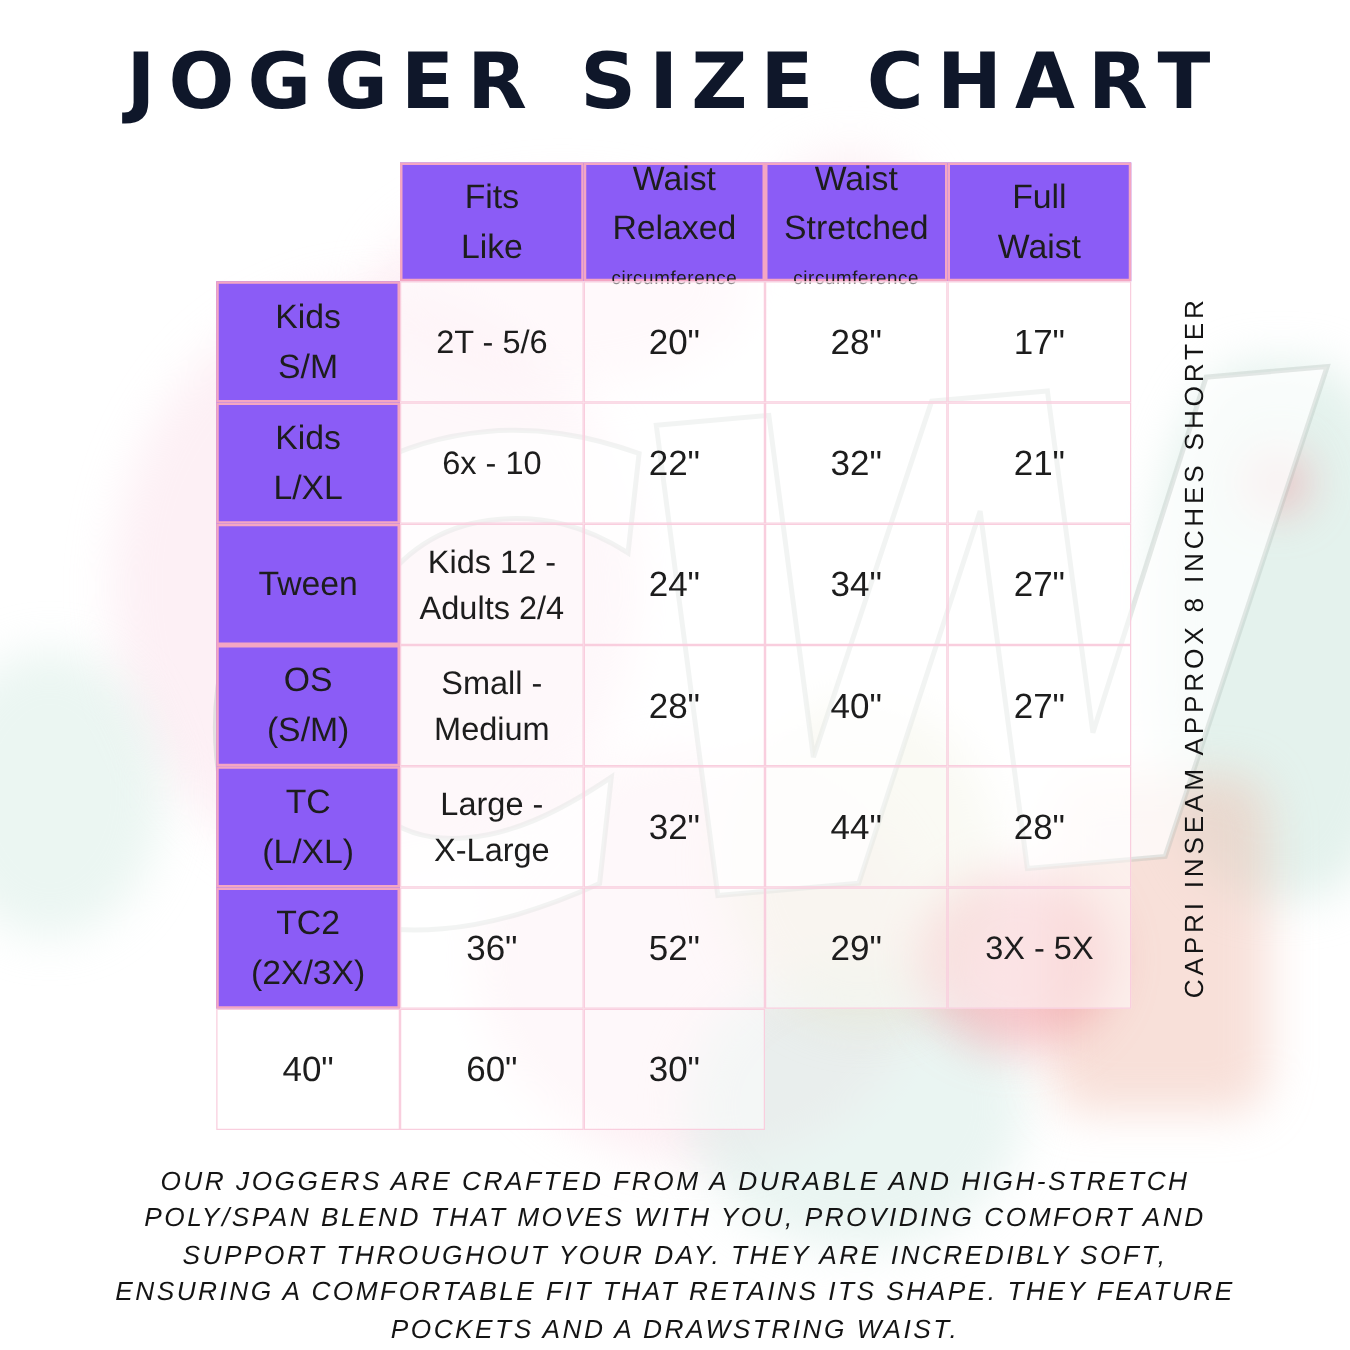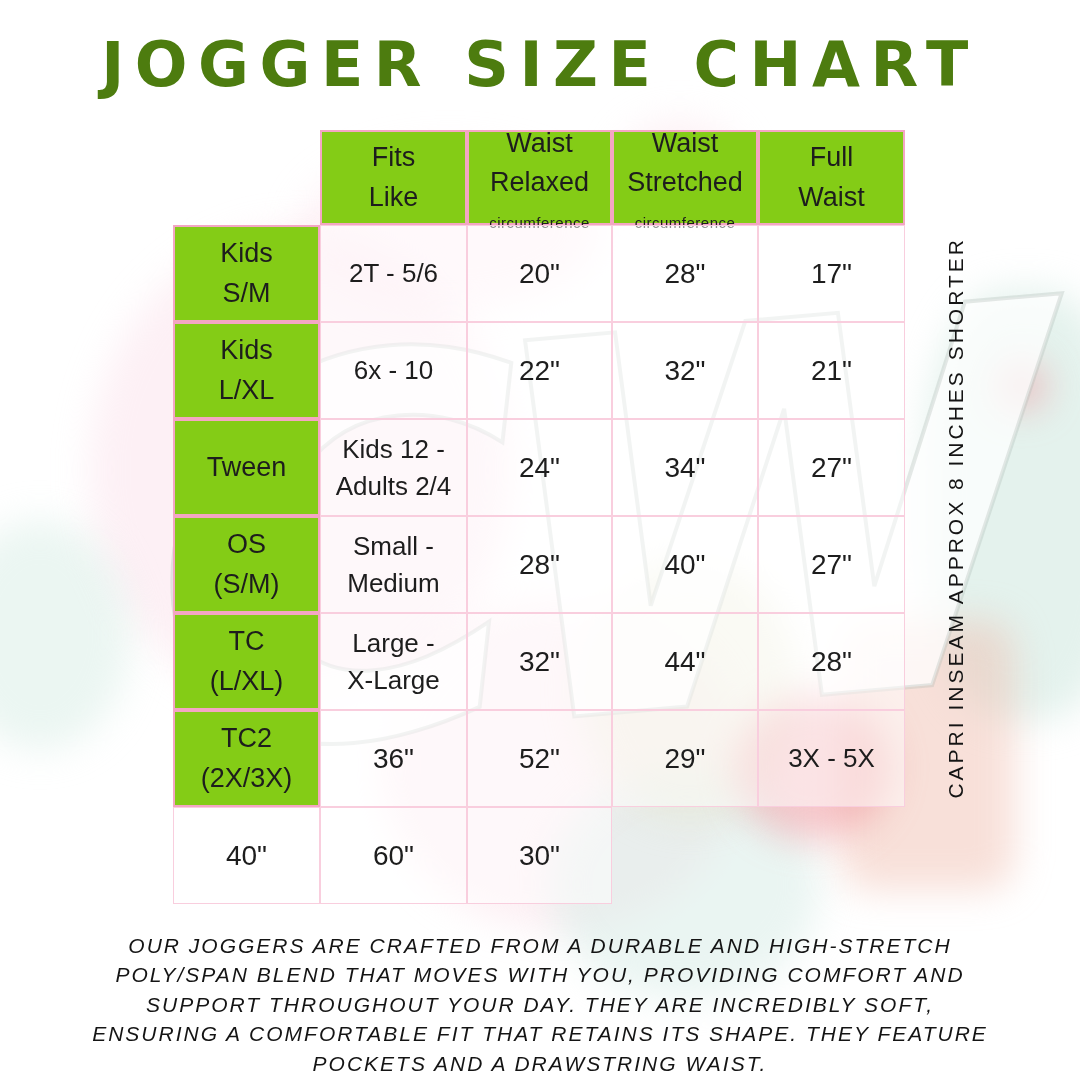--- a/index.html
+++ b/index.html
@@ -29,37 +29,37 @@
     font-size:520px;line-height:1;letter-spacing:-45px;
     color:rgba(255,255,255,0.75);
     -webkit-text-stroke:4px rgba(173,188,181,0.32);
     transform:rotate(-5deg);pointer-events:none;
   }
 
   
   .title{
     position:absolute;top:28px;left:0;width:100%;z-index:4;
     text-align:center;font-family:"DejaVu Sans",sans-serif;
-    font-weight:bold;font-size:62px;letter-spacing:0.17em;color:#4d7c0f;
+    font-weight:bold;font-size:62px;letter-spacing:0.17em;color:#0f172a;
   }
 
   
   .size-table{
     position:absolute;left:173px;top:130px;z-index:3;
     display:grid;
     grid-template-columns:147px 147px 145px 146px 147px;
     grid-template-rows:95px repeat(7,97px);
   }
   .cell{
     display:flex;flex-direction:column;align-items:center;justify-content:center;
     text-align:center;white-space:pre-line;box-sizing:border-box;
   }
   .corner{background:transparent;border:none}
   .hcell,.lcell{
-    background:#84cc16;border:2.5px solid #f4a6c3;
+    background:#8b5cf6;border:2.5px solid #f4a6c3;
     font-size:27px;line-height:1.45;
   }
   .hcell .sub{font-size:15px;line-height:1.15;margin-top:12px;letter-spacing:0.5px}
   .hcell .sub:empty{display:none}
   .dcell{
     background:rgba(255,255,255,0.50);border:1.5px solid #f9cede;
     font-size:28px;line-height:1.4;
   }
   .fits{font-size:26px}
 

